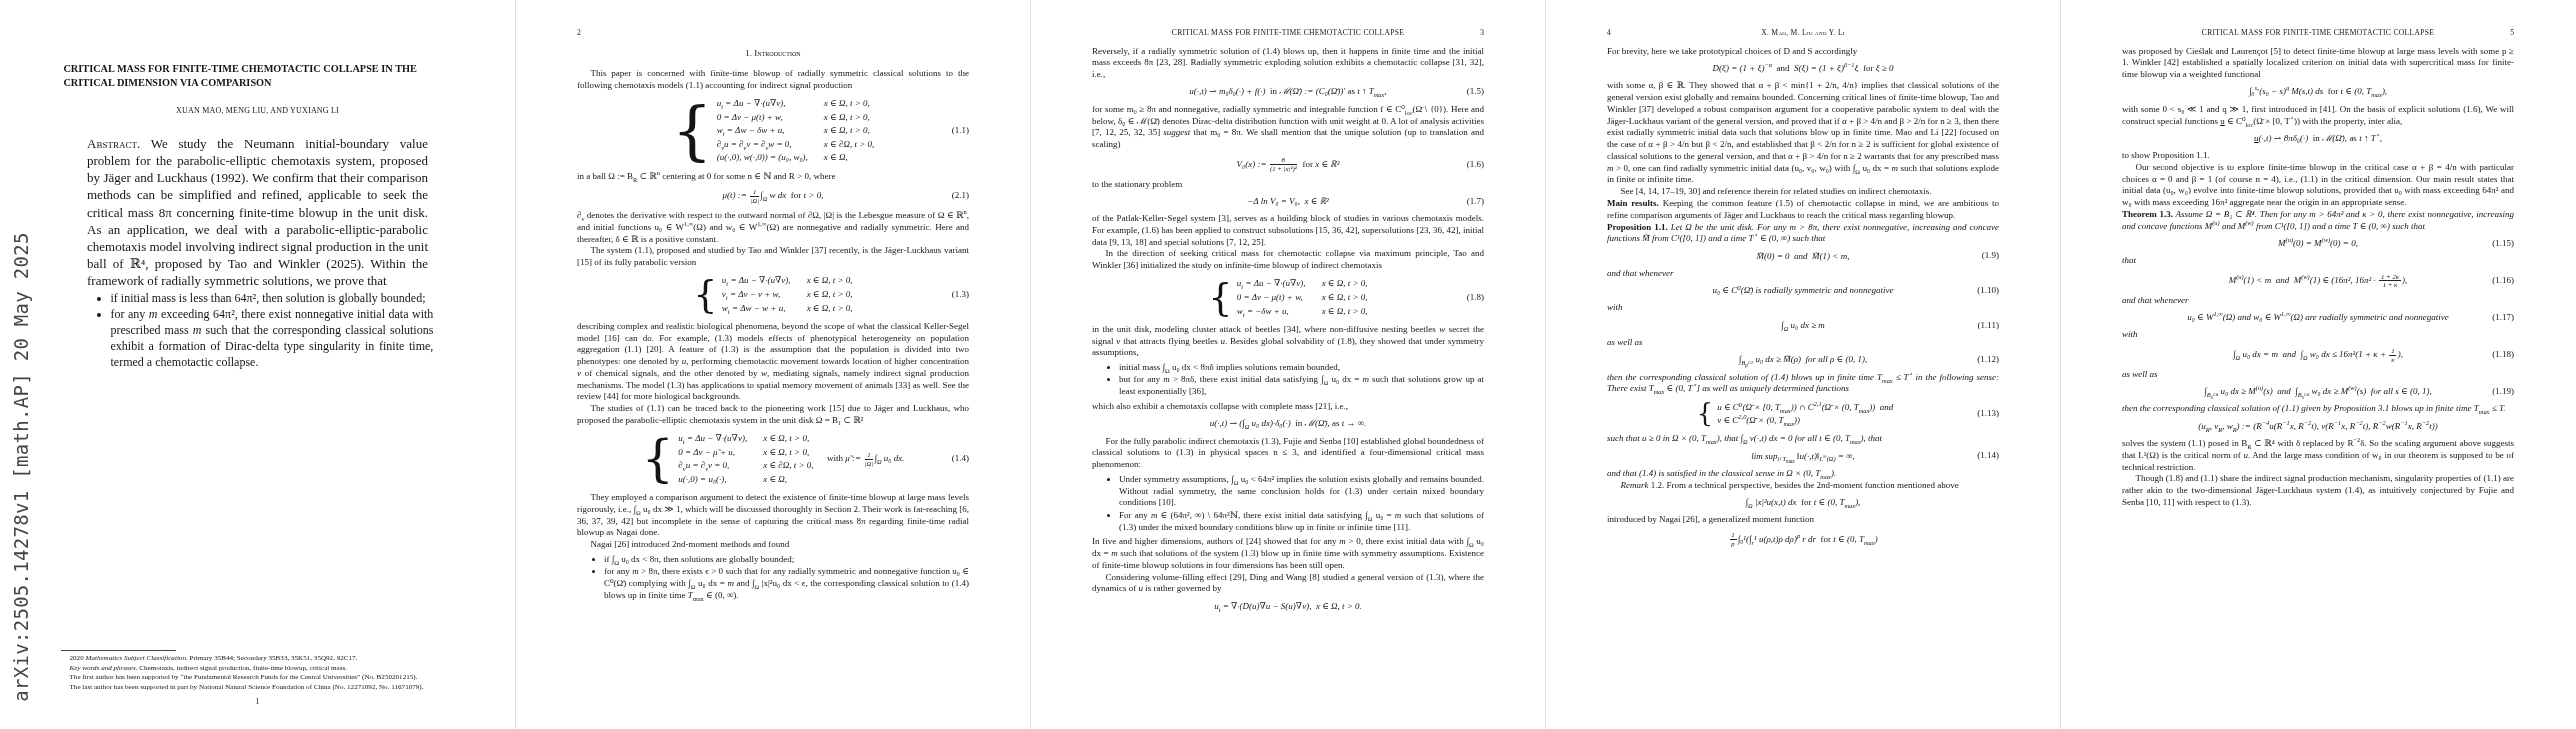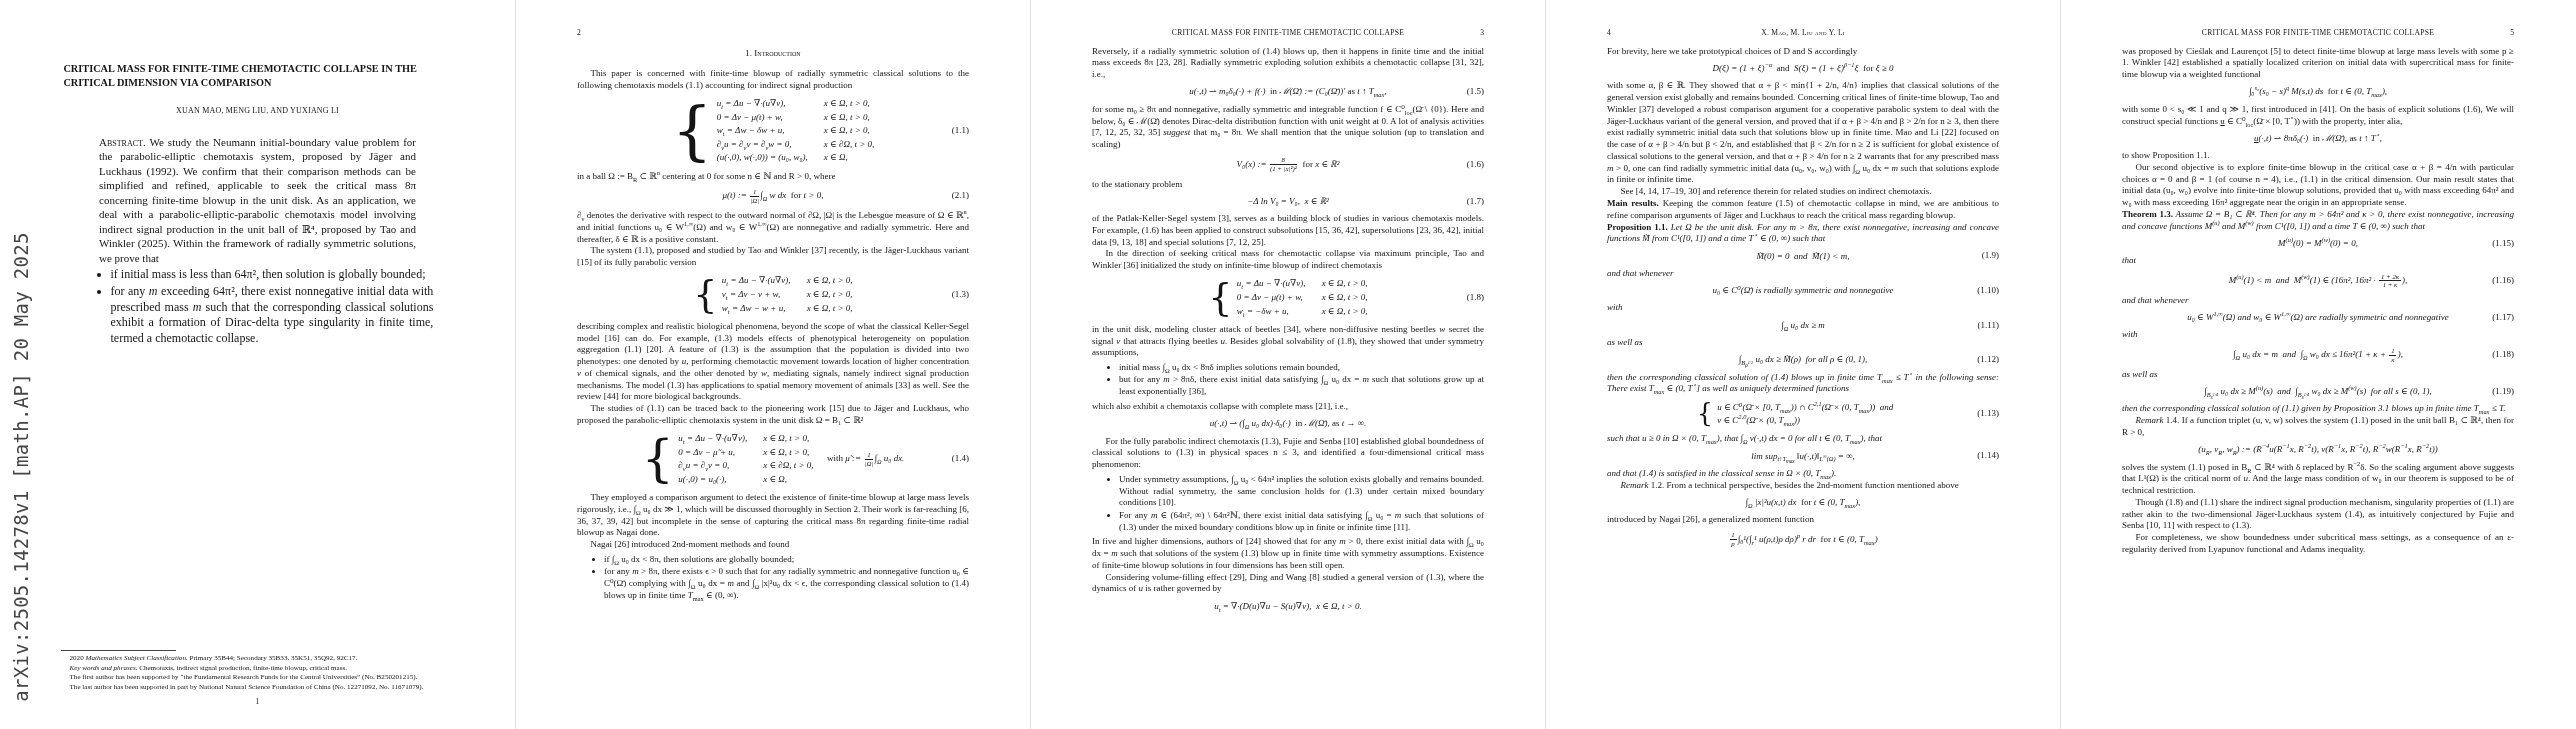--- a/index.html
+++ b/index.html
@@ -15,21 +15,21 @@
   .hl,.hr{min-width:12px;}
   .hr{text-align:right;}
   .hc{flex:1;text-align:center;font-variant:small-caps;letter-spacing:0.3px;}
   .content{flex:1;display:flex;flex-direction:column;font-size:9px;line-height:1.31;text-align:justify;}
   .title{font-size:10.3px;font-weight:700;text-align:left;line-height:1.4;margin:16px 2.4px 16px;}
   .authors{text-align:center;font-size:8px;letter-spacing:0.2px;margin:0 0 18px;}
   .sc{font-variant:small-caps;}
   .shead{text-align:center;font-variant:small-caps;font-size:9px;margin:2.4px 0 8.5px;}
   .para{margin:0;}
   .para.ind{text-indent:13.4px;}
-  .para.abs{font-size:11px;line-height:1.32;margin:0 38px;}
+  .para.abs{font-size:13px;line-height:1.32;margin:0 26px;}
   .para.thm{font-style:italic;}
   .lbl{font-style:normal;font-weight:700;}
   .disp{position:relative;text-align:center;margin:5.5px 0;}
   .dm{font-style:italic;}
   .r{font-style:normal;}
   .tag{position:absolute;right:0;top:50%;transform:translateY(-50%);
        font-style:normal;font-size:9px;}
   .sys{display:flex;justify-content:center;align-items:center;}
   .brace{font-family:"DejaVu Serif",serif;font-weight:400;line-height:.92;margin-right:4.3px;}
   .syst{border-collapse:collapse;font-style:italic;font-size:9px;}
@@ -318,21 +318,19 @@
         <p class="para thm">and that whenever</p>
         <div class="disp"><span class="dm">u₀ ∈ W<sup>1,∞</sup>(Ω) and w₀ ∈ W<sup>1,∞</sup>(Ω) are radially symmetric and nonnegative</span><span class="tag">(1.17)</span></div>
         <p class="para thm">with</p>
         <div class="disp"><span class="dm">∫<sub>Ω</sub> u₀ dx = m&nbsp;&nbsp;and&nbsp;&nbsp;∫<sub>Ω</sub> w₀ dx ≤ 16π²(1 + κ + <span class="frac">
               <span>1</span>
               <span>κ</span>
             </span>),</span><span class="tag">(1.18)</span></div>
         <p class="para thm">as well as</p>
         <div class="disp"><span class="dm">∫<sub>B<sub>s<sup>1/4</sup></sub></sub> u₀ dx ≥ M<sup>(u)</sup>(s)&nbsp;&nbsp;and&nbsp;&nbsp;∫<sub>B<sub>s<sup>1/4</sup></sub></sub> w₀ dx ≥ M<sup>(w)</sup>(s)&nbsp;&nbsp;for all s ∈ (0, 1),</span><span class="tag">(1.19)</span></div>
         <p class="para thm">then the corresponding classical solution of (1.1) given by Proposition 3.1 blows up in finite time T<sub>max</sub> ≤ T.</p>
-        <p class="para ind"><i>Remark</i> 1.4. If a function triplet (u, v, w) solves the system (1.1) posed in the unit ball B₁ ⊂ ℝ⁴, then for R &gt; 0,</p>
         <div class="disp"><span class="dm">(u<sub>R</sub>, v<sub>R</sub>, w<sub>R</sub>) := (R<sup>−4</sup>u(R<sup>−1</sup>x, R<sup>−2</sup>t), v(R<sup>−1</sup>x, R<sup>−2</sup>t), R<sup>−2</sup>w(R<sup>−1</sup>x, R<sup>−2</sup>t))</span></div>
         <p class="para ">solves the system (1.1) posed in B<sub>R</sub> ⊂ ℝ⁴ with δ replaced by R<sup>−2</sup>δ. So the scaling argument above suggests that L¹(Ω) is the critical norm of <i>u</i>. And the large mass condition of w₀ in our theorem is supposed to be of technical restriction.</p>
         <p class="para ind">Though (1.8) and (1.1) share the indirect signal production mechanism, singularity properties of (1.1) are rather akin to the two-dimensional Jäger-Luckhaus system (1.4), as intuitively conjectured by Fujie and Senba [10, 11] with respect to (1.3).</p>
-        <p class="para ind">For completeness, we show boundedness under subcritical mass settings, as a consequence of an ε-regularity derived from Lyapunov functional and Adams inequality.</p>
       </div>
     </section>
   </div>
 
 
 </body></html>

